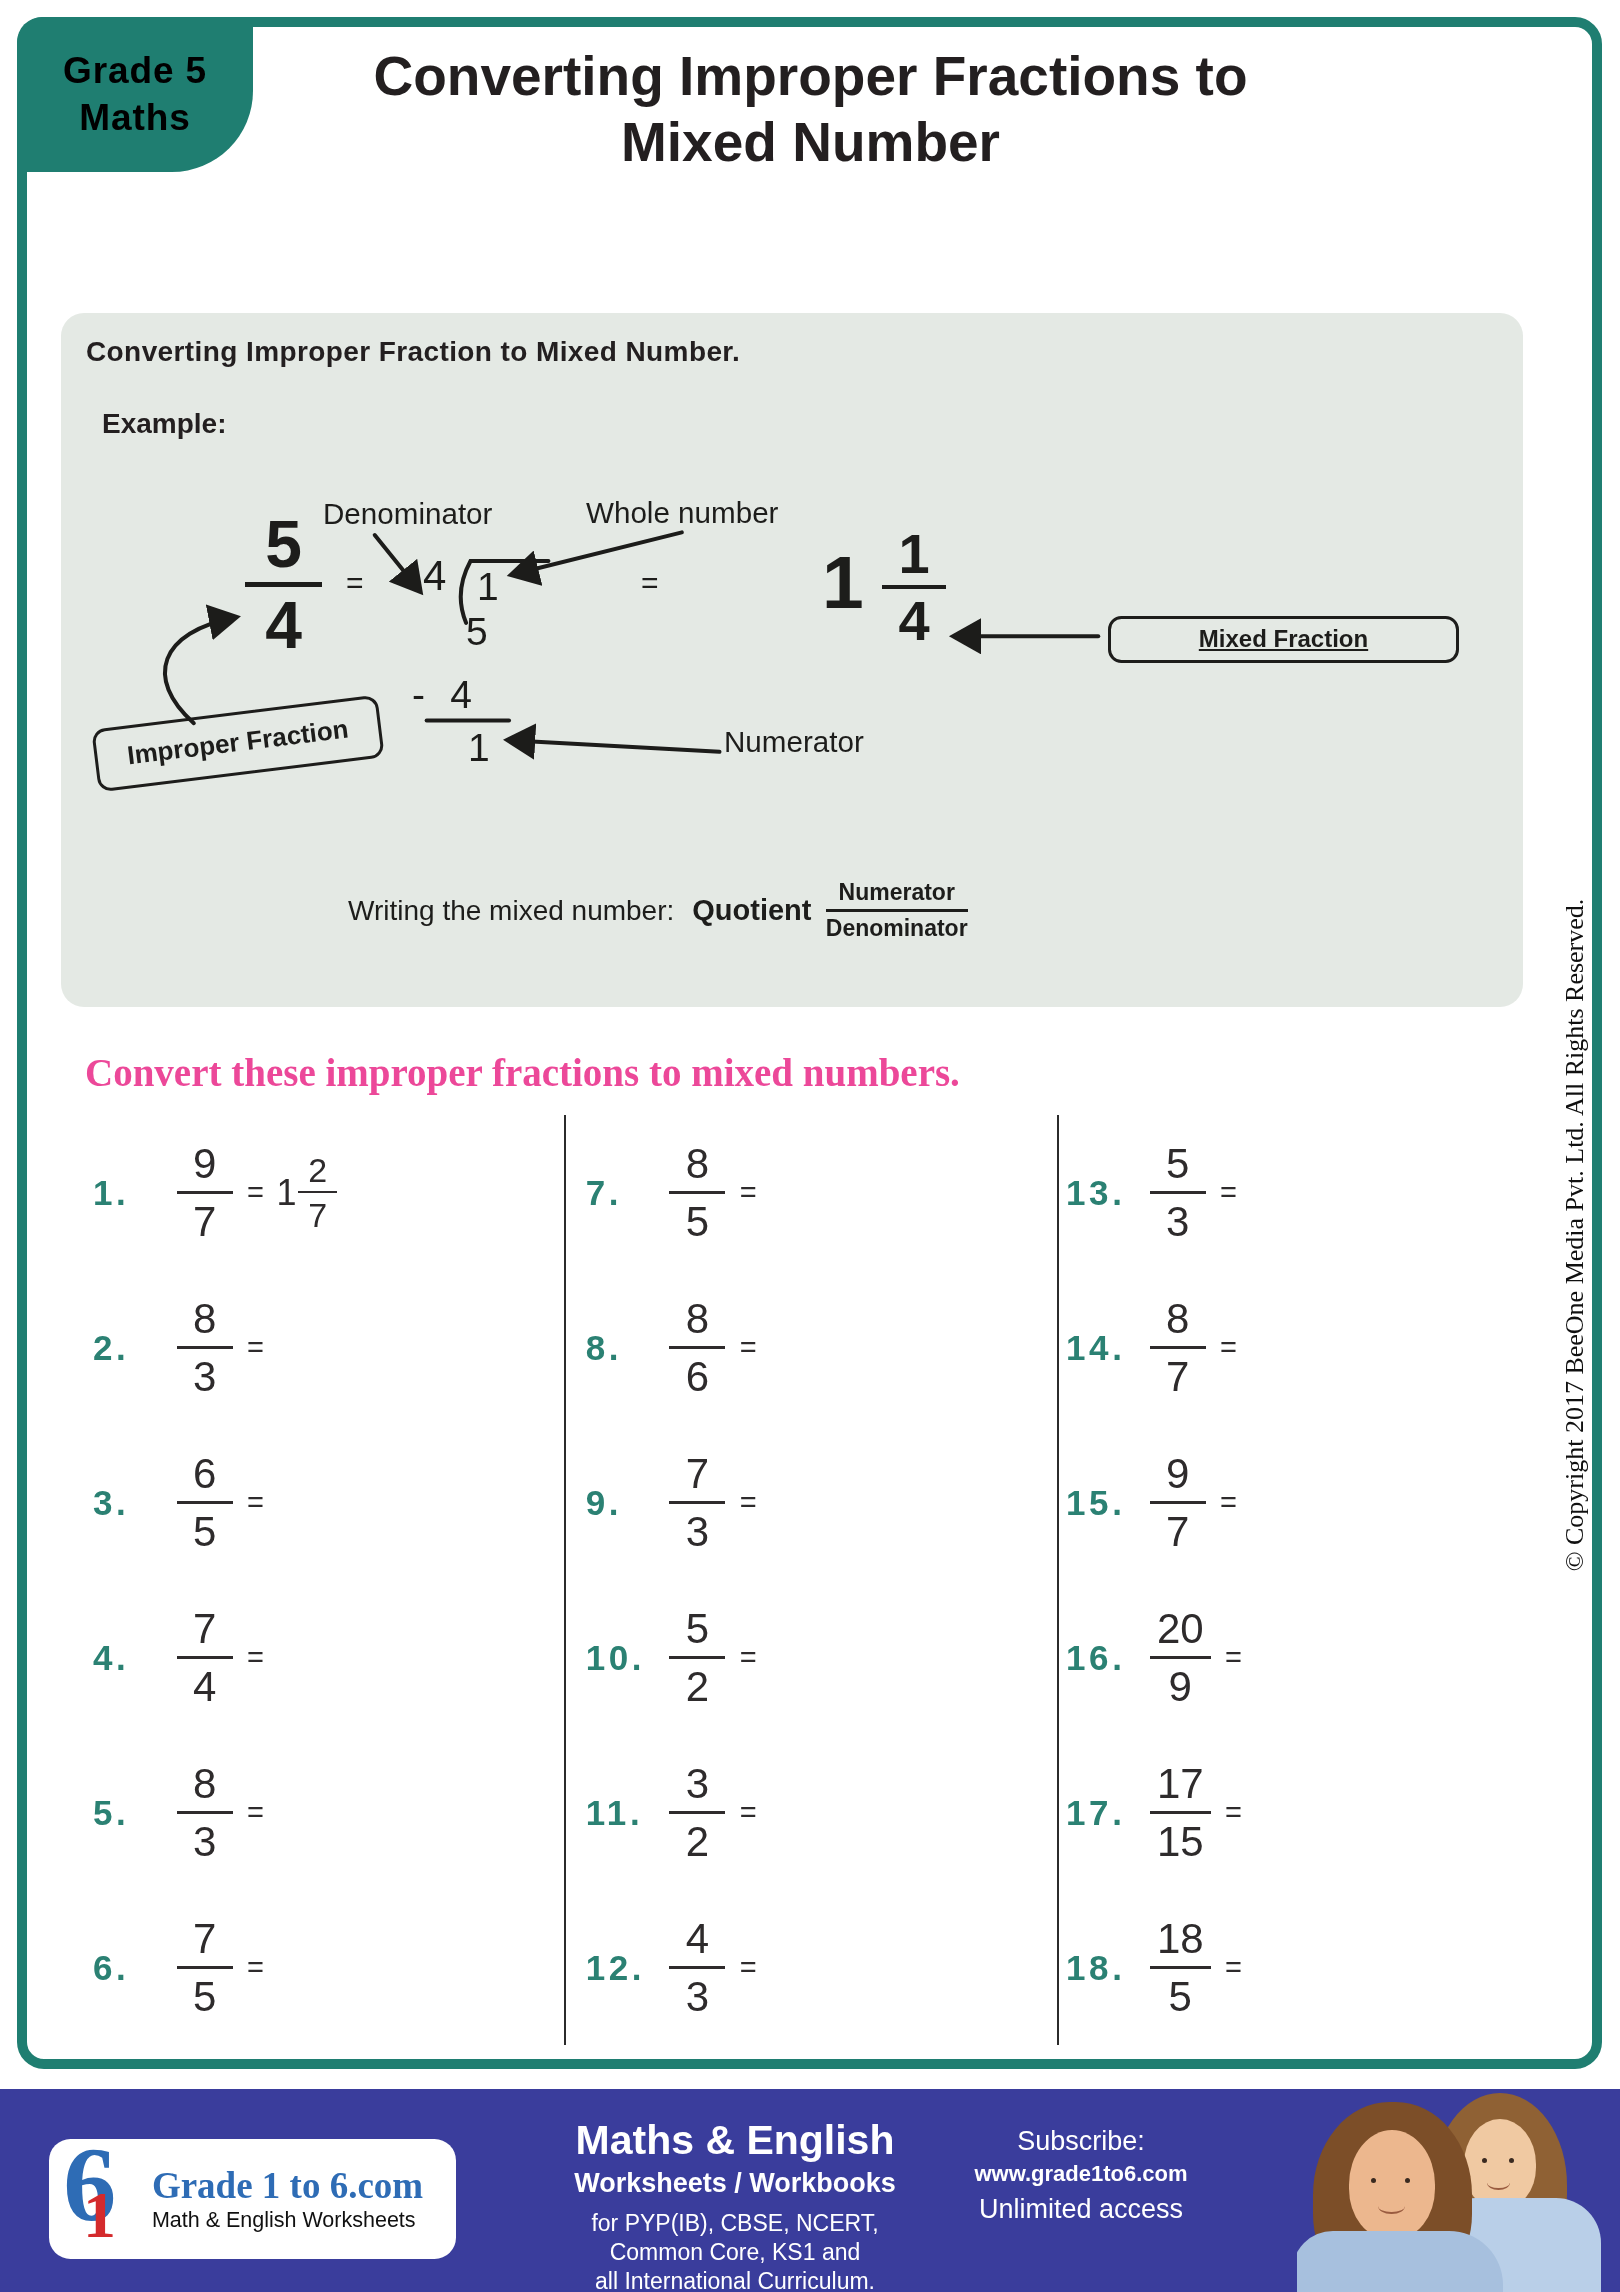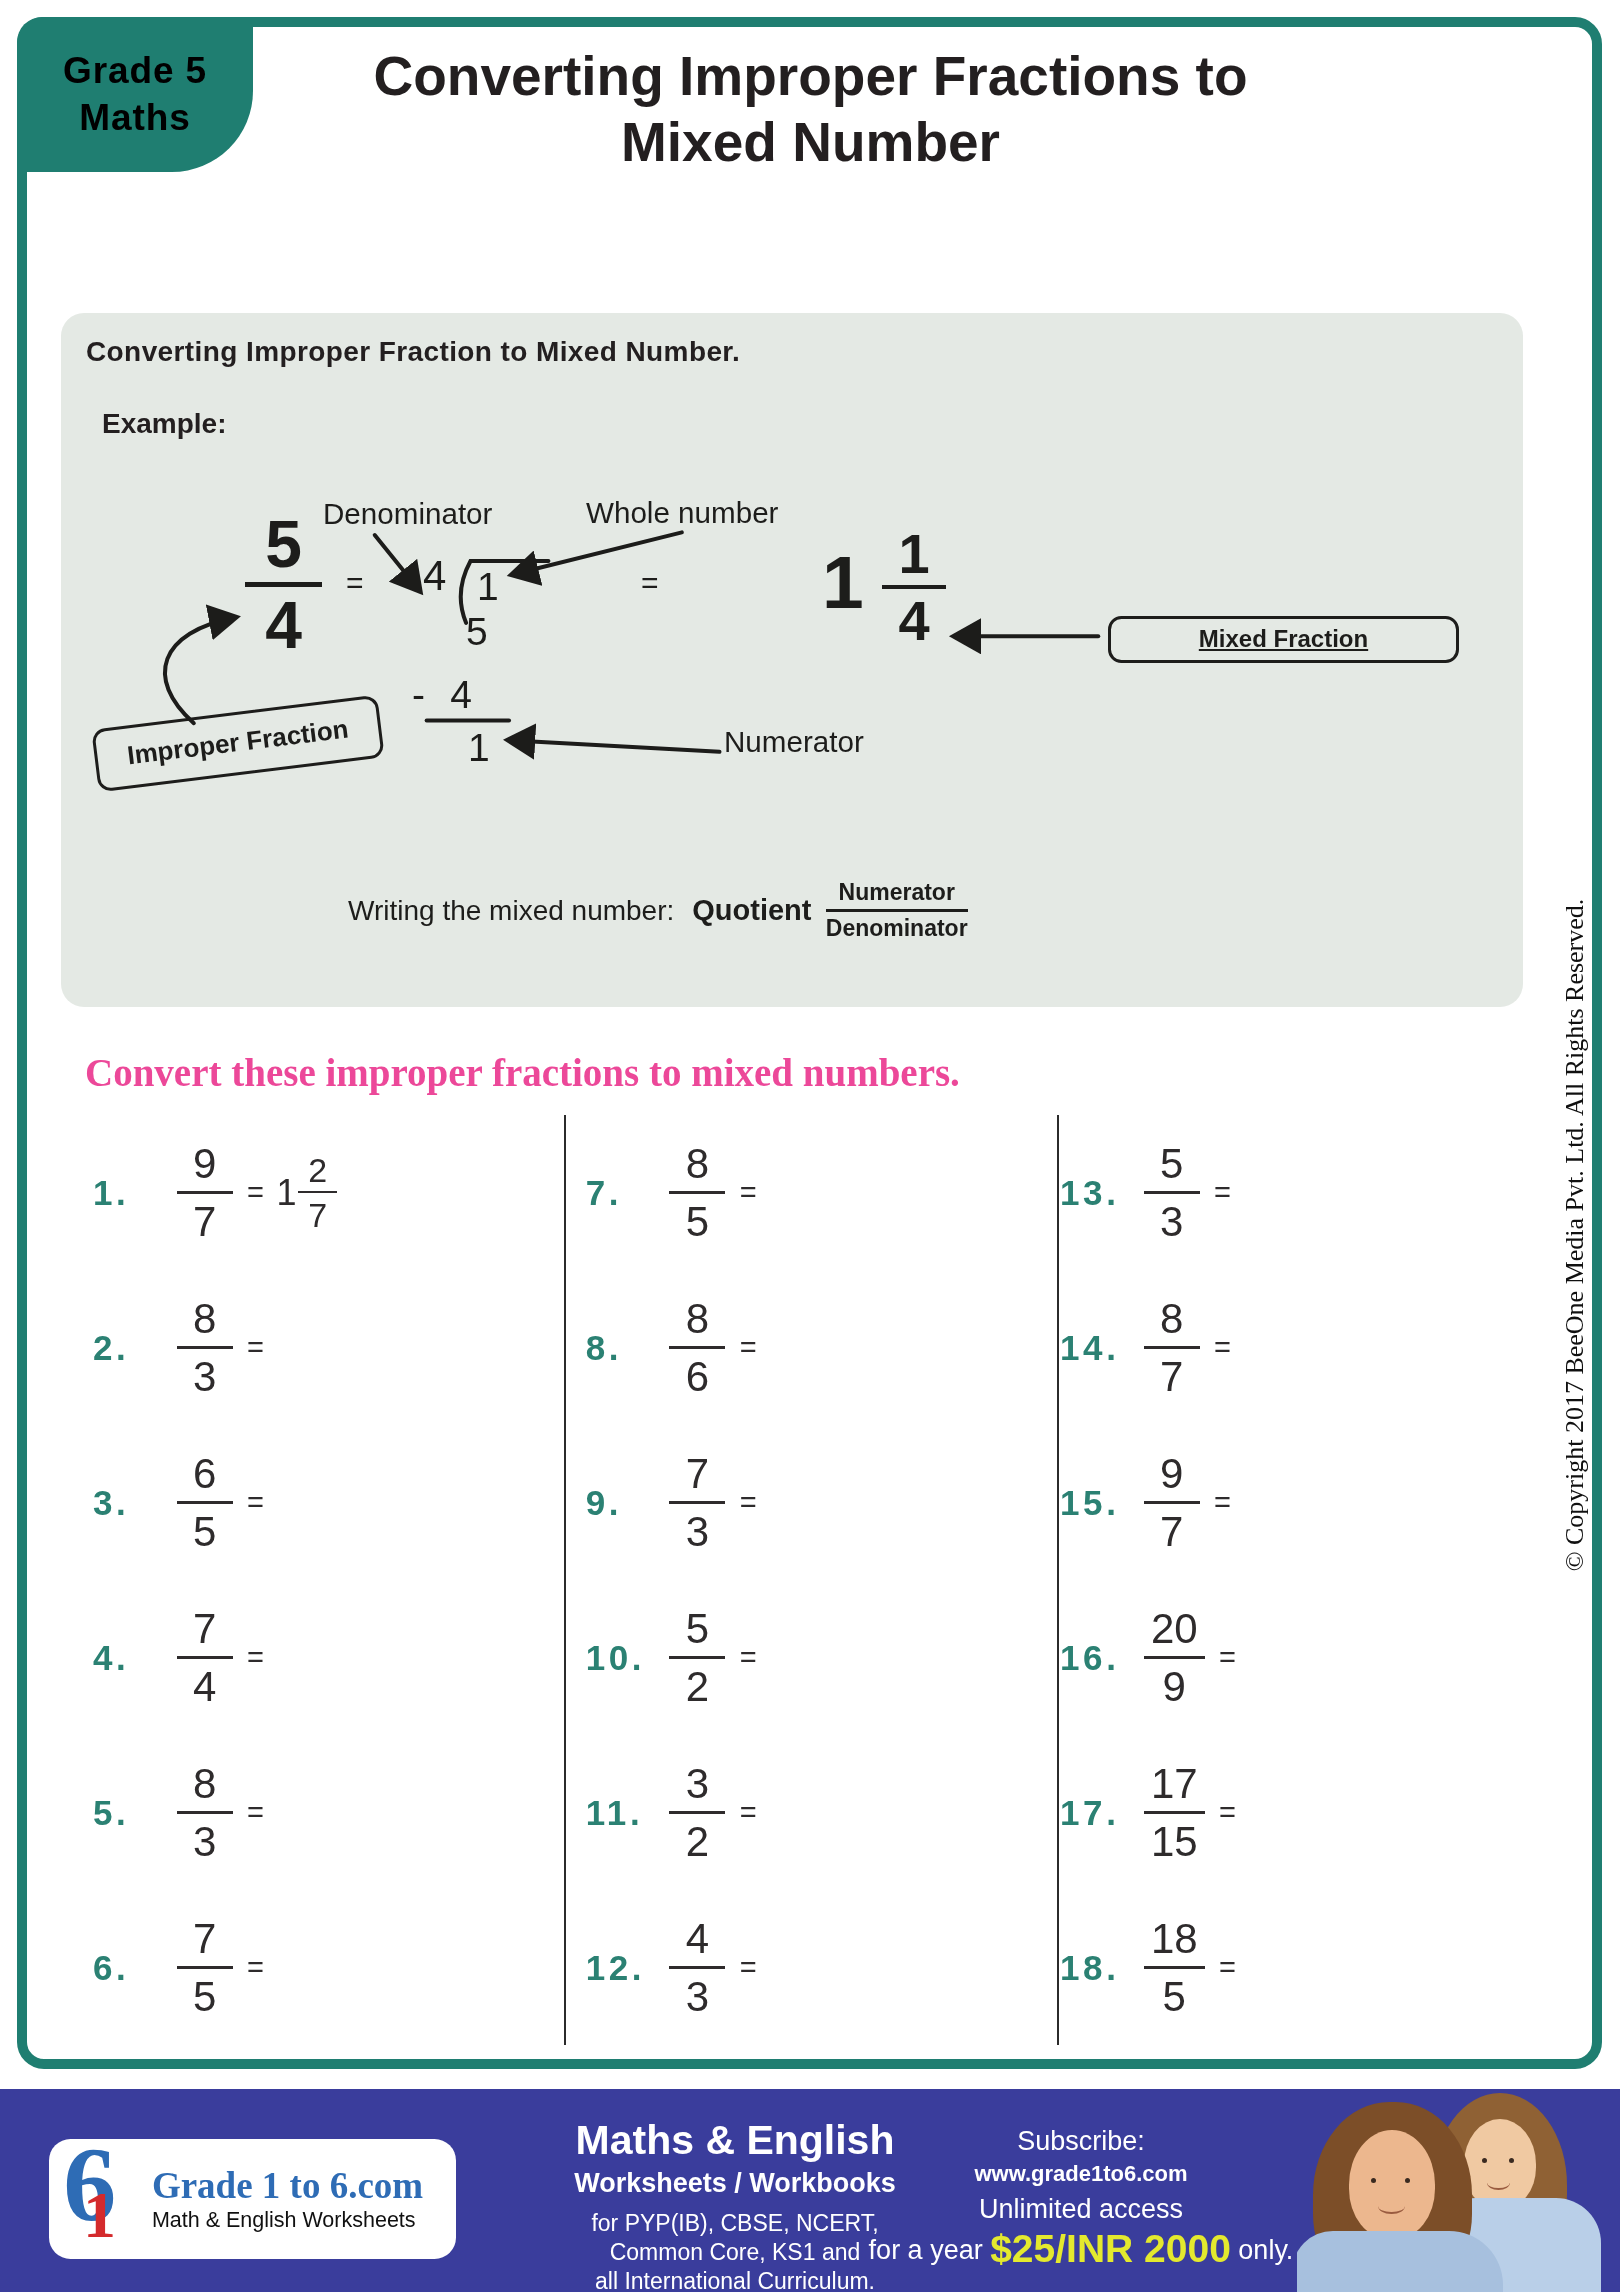--- a/index.html
+++ b/index.html
@@ -62,21 +62,21 @@
   .w-frac .wt{display:block;border-bottom:3.6px solid #1d1d1b;padding:0 3.6px 2.7px;}
   .w-frac .wb{display:block;padding-top:2.7px;}
 
   .instruction{position:absolute;left:85px;top:1050px;font-size:39px;font-weight:bold;color:#ec4899;font-family:Liberation Serif, serif;}
 
   
   .problems{position:absolute;left:61px;top:1115px;width:1462px;height:930px;display:flex;}
   .pcol{box-sizing:border-box;}
   .pcol-1{width:503px;padding-left:32px;}
   .pcol-2{width:493px;border-left:2.7px solid #2b2b2b;padding-left:19.7px;}
-  .pcol-3{width:466px;border-left:2.7px solid #2b2b2b;padding-left:1px;}
+  .pcol-3{width:466px;border-left:2.7px solid #2b2b2b;padding-left:7px;}
   .prob{height:155px;display:flex;align-items:center;}
   .pnum{width:73px;font-size:35px;font-weight:bold;color:#2b8173;letter-spacing:3.6px;}
   .frac{display:inline-block;text-align:center;min-width:56px;font-size:42px;line-height:47px;
     color:#2e2b2c;margin-left:10.7px;}
   .frac .ft{display:block;border-bottom:3.1px solid #2e2b2c;padding:0 7.2px 3.6px;}
   .frac .fb{display:block;padding-top:3.6px;}
   .eq{margin-left:14.3px;font-size:29px;color:#2e2b2c;}
   .awhole{margin-left:12.5px;font-size:36px;color:#2e2b2c;}
   .frac-small{min-width:39px;font-size:34px;line-height:38px;margin-left:1.8px;}
   .frac-small .ft{border-bottom-width:2.7px;padding:0 3.6px 1.8px;}
@@ -380,23 +380,20 @@
       <div class="c-line">for PYP(IB), CBSE, NCERT,</div>
       <div class="c-line">Common Core, KS1 and</div>
       <div class="c-line">all International Curriculum.</div>
     </div>
   </div>
 
   <div class="subscribe-block">
     <div class="s-label">Subscribe:</div>
     <div class="s-url">www.grade1to6.com</div>
     <div class="s-access">Unlimited access</div>
-    <div class="s-price-line">
-      <span>for a year </span><span class="s-price">$25/INR 2000</span><span> only.</span>
-    </div>
   </div>
 
   <div class="photo">
     <div class="shape d-hair"></div>
     <div class="shape d-face">
       <div class="eye" style="position:absolute;left:18px;top:39px;"></div>
       <div class="eye" style="position:absolute;left:45px;top:39px;"></div>
       <div class="smile" style="position:absolute;left:23px;top:56px;width:23px;height:12.5px;"></div>
     </div>
     <div class="shape d-body"></div>

